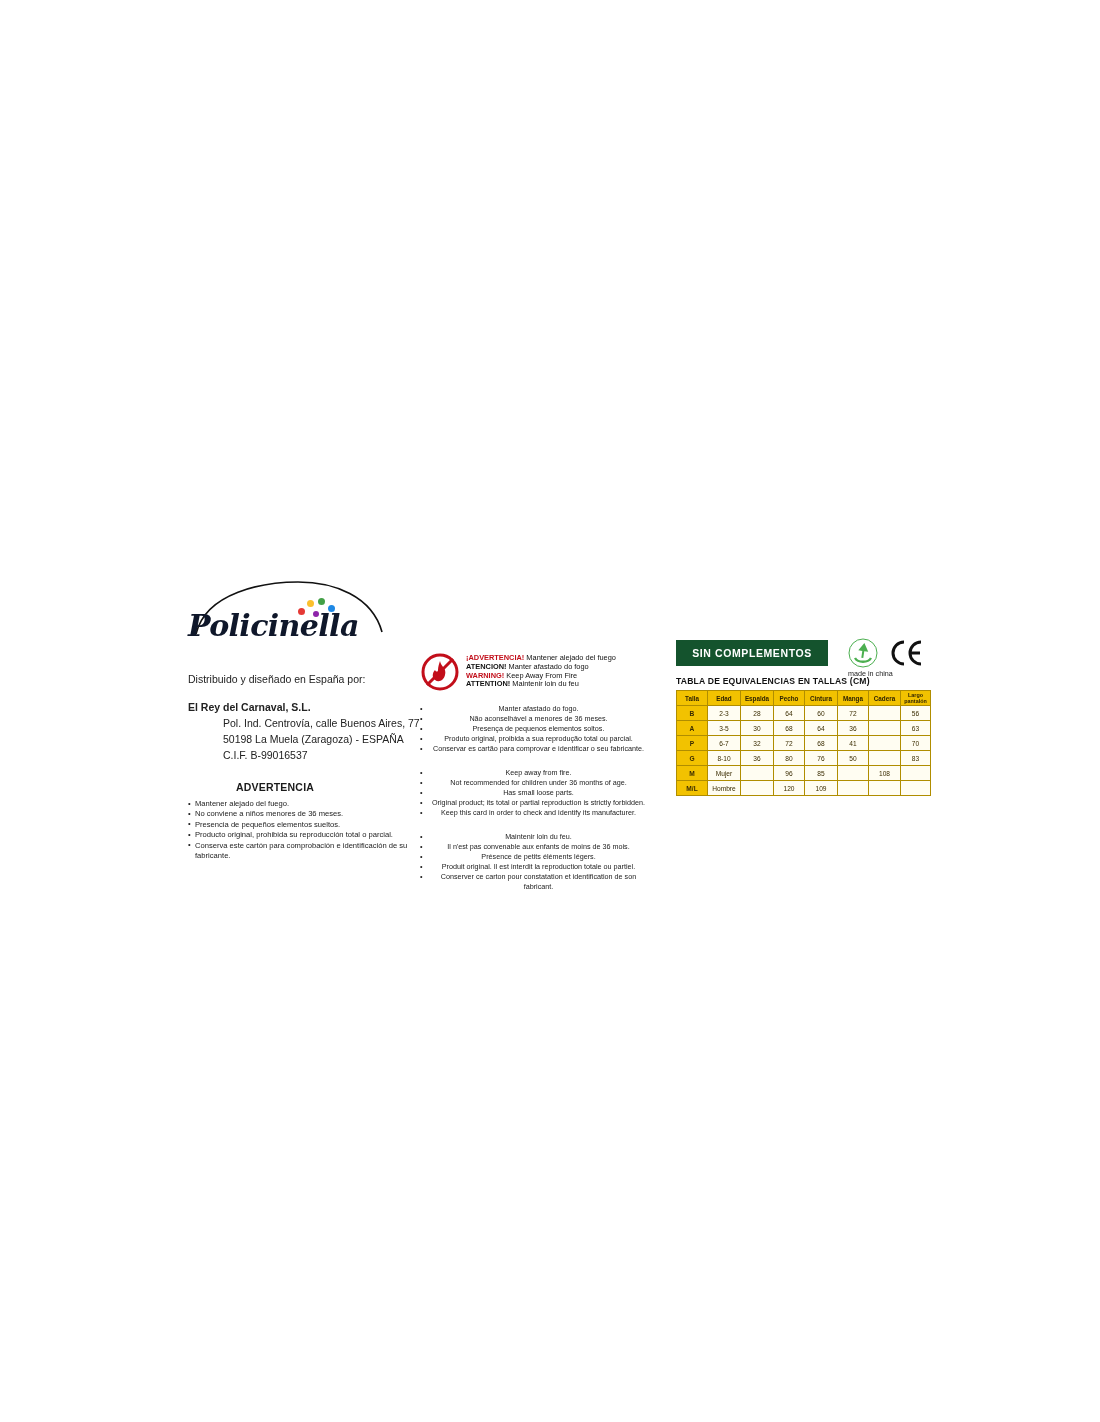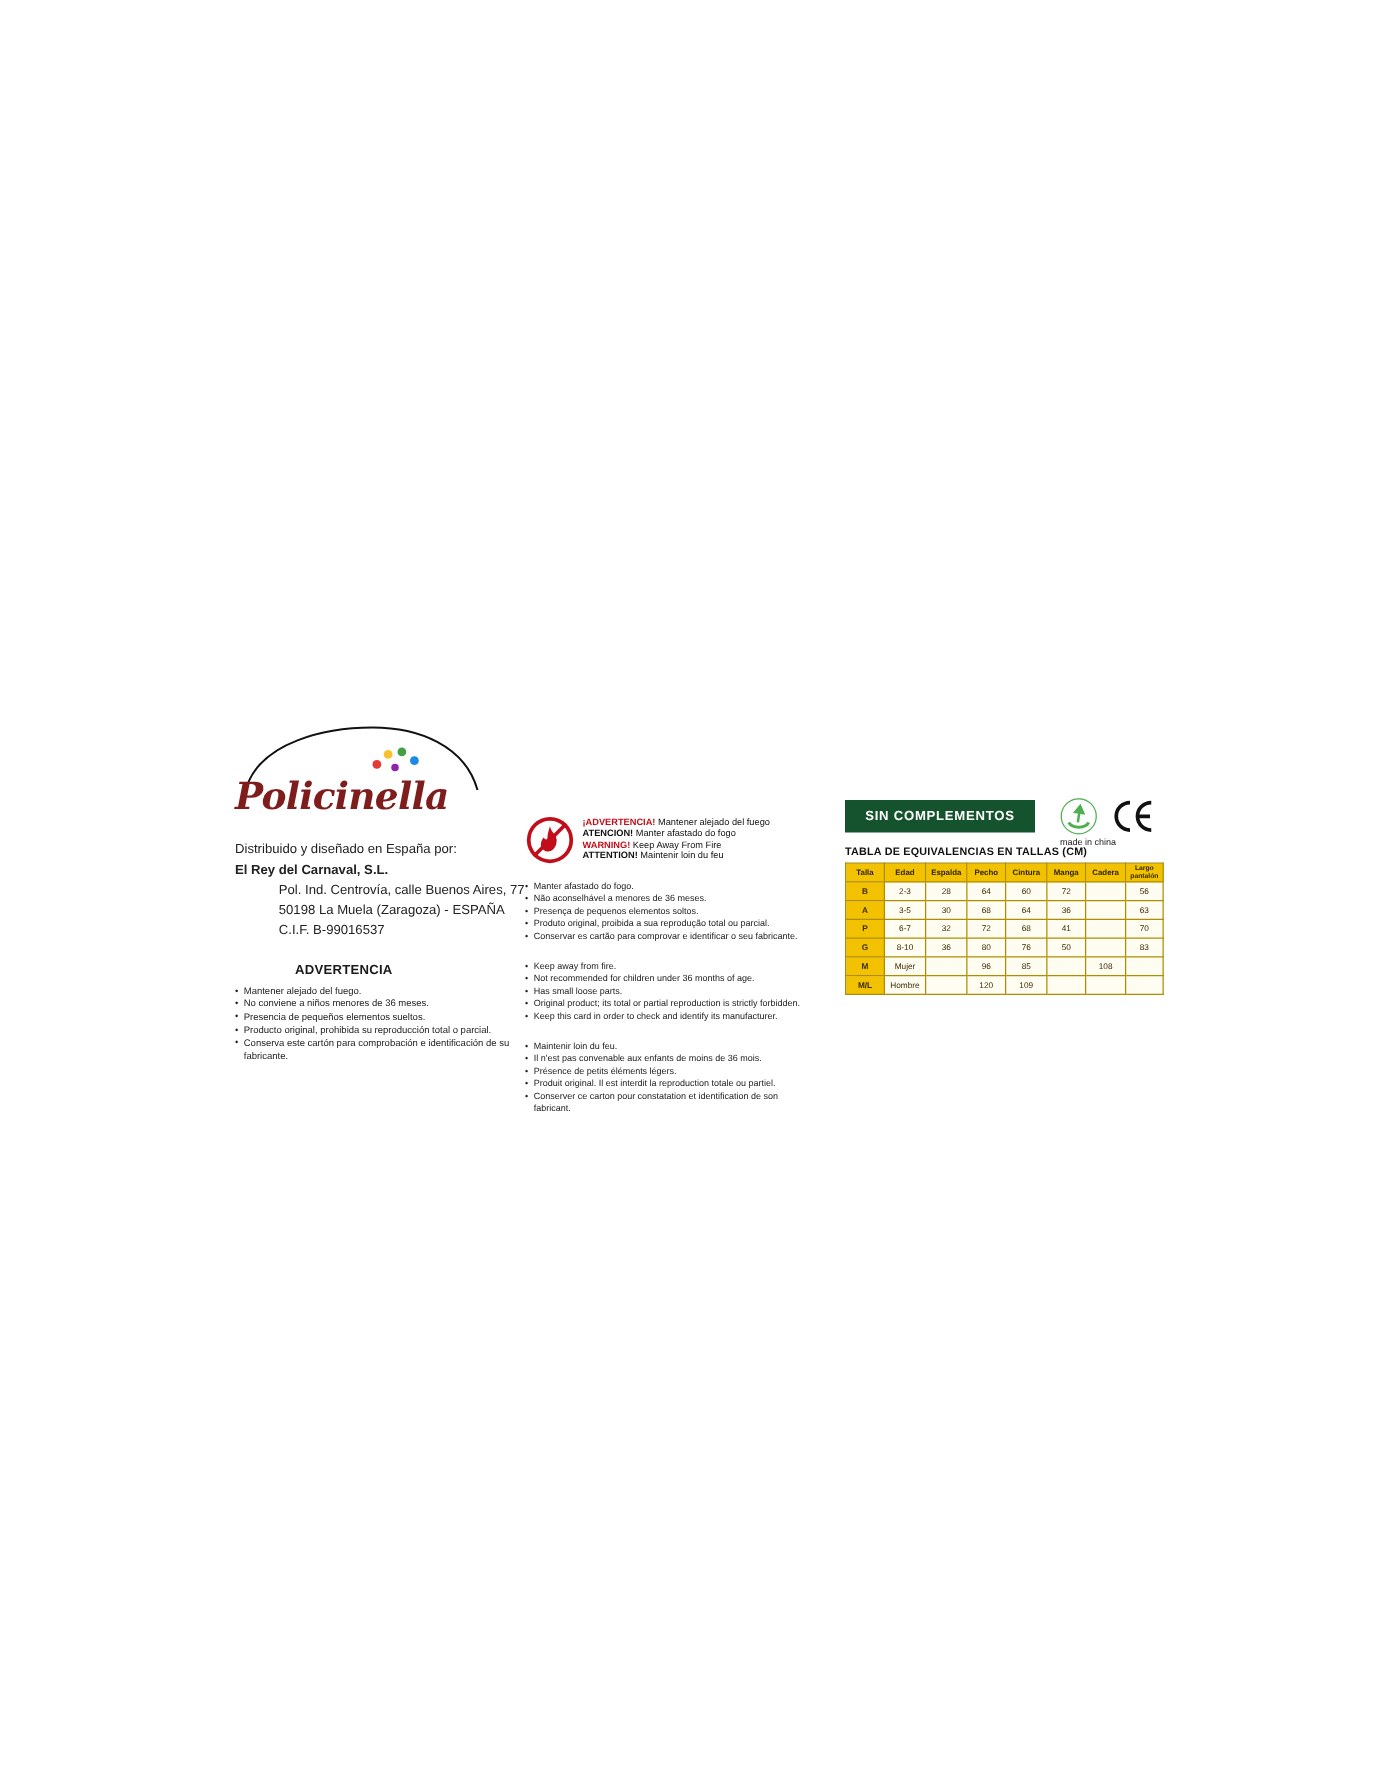--- a/index.html
+++ b/index.html
@@ -40,27 +40,27 @@
     left: 6px;
     top: 0px;
     width: 190px;
     height: 56px;
     overflow: hidden;
   }
   .brand-arc svg { display: block; }
   .brand-name {
     position: absolute;
     left: 0px;
-    top: 40px;
+    top: 28px;
     font-family: "DejaVu Serif", serif;
     font-style: italic;
     font-size: 30px;
     font-weight: 700;
     letter-spacing: -0.6px;
-    color: #7f1d1d;
+    color: #0f172a;
     white-space: nowrap;
   }
   .brand-dots {
     position: absolute;
     left: 108px;
     top: 18px;
     width: 46px;
     height: 22px;
   }
   .dot {
@@ -74,21 +74,21 @@
   .dot.d4 { background: #1e88e5; left: 32px; top: 7px;  }
   .dot.d5 { background: #8e24aa; left: 17px; top: 13px; width:6px; height:6px; }
 
   .dist-block {
     margin-top: 14px;
     font-size: 10.5px;
     line-height: 15px;
     color: #222;
   }
   .dist-block .lead { font-style: normal; }
-  .dist-block .company { font-weight: 700; margin-top: 2px; }
+  .dist-block .company { font-weight: 700; margin-top: 13px; }
   .dist-block .addr { margin-top: 1px; padding-left: 35px; }
 
   .adv-title {
     margin-top: 18px;
     font-size: 10.5px;
     font-weight: 700;
     letter-spacing: 0.2px;
     margin-left: 48px;
   }
   ul.bullets {
@@ -140,20 +140,21 @@
   .warn-lines .l-en { color: #c20e1a; font-weight: 700; }
   .warn-lines .l-fr { color: #111; font-weight: 700; }
   .warn-lines .tail { font-weight: 400; color: #111; }
 
   .mid-list {
     margin-top: 6px;
   }
   ul.bullets.tiny {
     font-size: 7.2px;
     line-height: 10px;
+    text-align: center;
   }
   .blockgap { height: 8px; }
 
   
   .col-right {
     position: absolute;
     left: 676px;
     top: 640px;
     width: 260px;
   }

